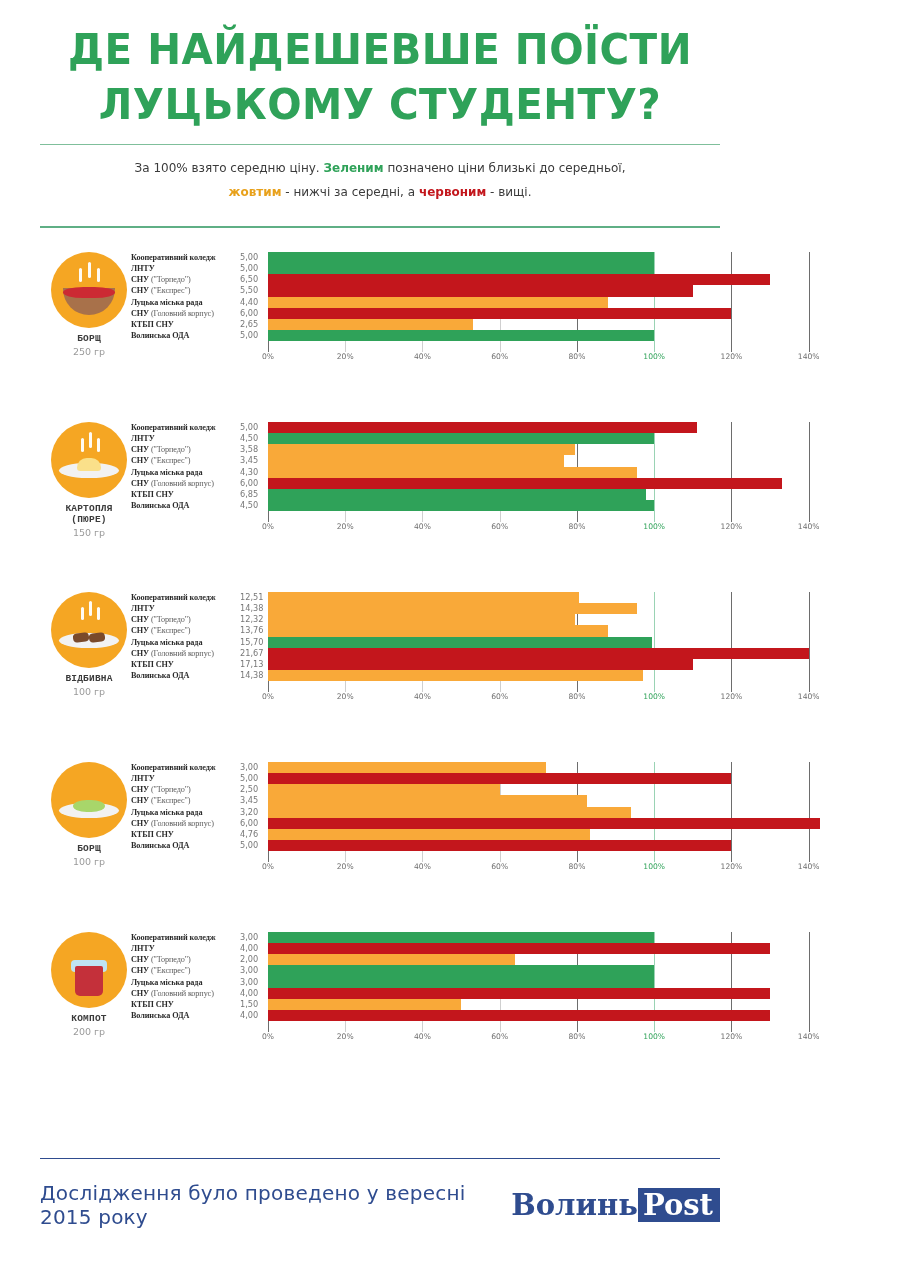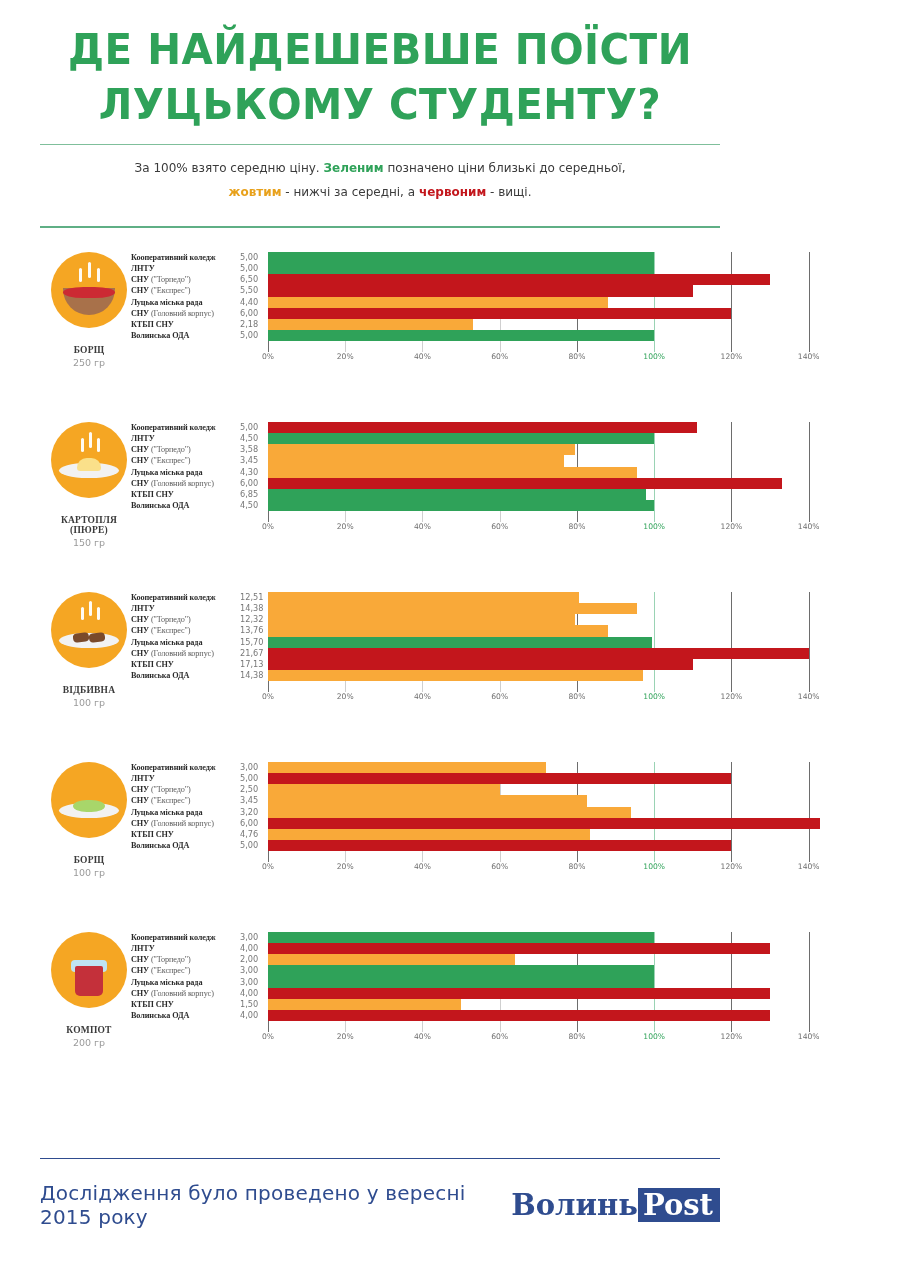--- a/index.html
+++ b/index.html
@@ -40,23 +40,23 @@
   .food {
     position: absolute; left: 48px; top: 6px;
     width: 82px; text-align: center;
   }
   .disc {
     width: 76px; height: 76px; border-radius: 50%;
     background: #F5A623; margin: 0 auto;
     position: relative; overflow: hidden;
   }
   .food-name {
-    margin-top: 17px; font-size: 9.5px; font-weight: bold;
+    margin-top: 5px; font-size: 9.5px; font-weight: bold;
     color: #3b3b3b; letter-spacing: .2px;
-    font-family: Liberation Serif, serif;
+    font-family: Liberation Mono, monospace;
   }
   .food-weight {
     margin-top: 2px; font-size: 9.5px; color: #9a9a9a;
     font-family: "DejaVu Sans", sans-serif;
   }
 
   .labels {
     position: absolute; left: 131px; top: 6px; width: 128px;
   }
   .label-row {
@@ -221,21 +221,21 @@
             <span class="lb">Волинська ОДА</span>
           </div>
         </div>
         <div class="values">
           <div class="value-row">5,00</div>
           <div class="value-row">5,00</div>
           <div class="value-row">6,50</div>
           <div class="value-row">5,50</div>
           <div class="value-row">4,40</div>
           <div class="value-row">6,00</div>
-          <div class="value-row">2,18</div>
+          <div class="value-row">2,65</div>
           <div class="value-row">5,00</div>
         </div>
         <div class="plot">
           <div class="grid">
             <div class="gridline" style="left: 0px;"></div>
             <div class="gridline light" style="left: 77.2414px;"></div>
             <div class="gridline light" style="left: 154.483px;"></div>
             <div class="gridline light" style="left: 231.724px;"></div>
             <div class="gridline" style="left: 308.966px;"></div>
             <div class="gridline green" style="left: 386.207px;"></div>

